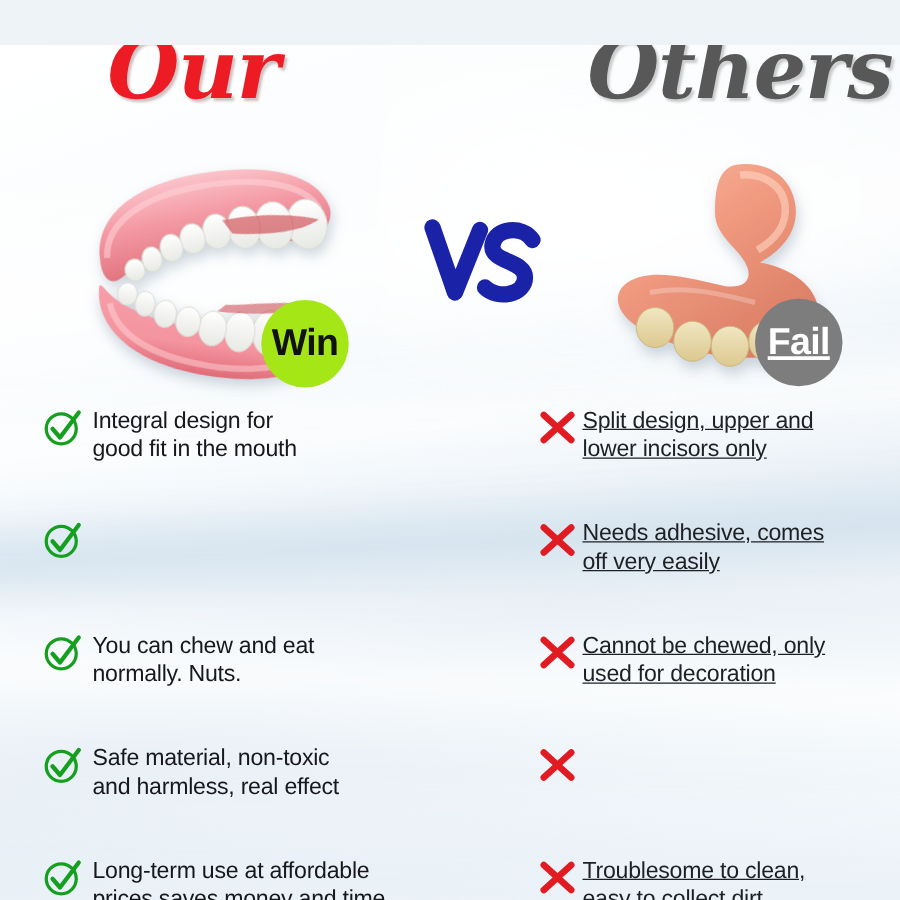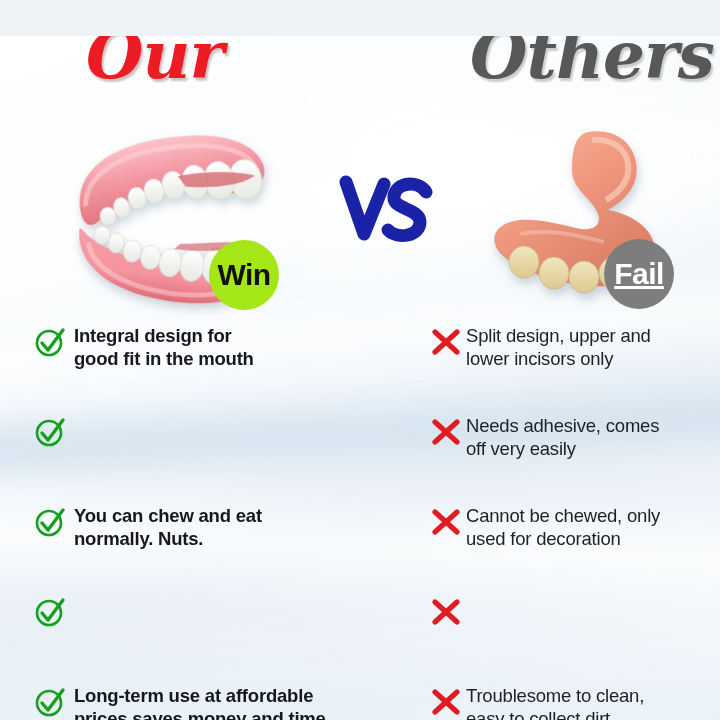--- a/index.html
+++ b/index.html
@@ -61,24 +61,24 @@
   #badge-fail{left:604px;top:203px;width:70px;height:70px;
         background:#7d7d7d;color:#ffffff;text-decoration:underline;}
 
   
   .rows{position:absolute;left:0;top:288px;width:720px;}
   .row{position:relative;height:90px;}
   .cell{position:absolute;display:flex;align-items:flex-start;}
   .cell-left{left:34px;width:340px;}
   .cell-right{left:430px;width:280px;}
   .ico{flex:0 0 auto;width:32px;height:32px;margin-top:2px;}
-  .txt-left{margin-left:8px;font-size:18.5px;font-weight:bold;
+  .txt-left{margin-left:8px;font-size:18.5px;font-weight:normal;
        color:#16181c;line-height:1.25;letter-spacing:-.2px;}
   .txt-right{margin-left:4px;font-size:18.5px;font-weight:normal;
-       color:#1d2024;line-height:1.25;letter-spacing:-.2px;}
+       color:#1d2024;line-height:1.25;letter-spacing:-.2px;text-decoration:underline;}
 </style>
 </head>
 <body>
 
 <div class="stage">
 
   <div class="wave w1"></div>
   <div class="wave w2"></div>
   <div class="wave w3"></div>
   <div class="wave w4"></div>
@@ -249,20 +249,21 @@
         <div class="txt-right">Cannot be chewed, only<br>used for decoration</div>
       </div>
     </div>
 
     <div class="row">
       <div class="cell cell-left">
         <svg class="ico" viewBox="0 0 32 32">
           <circle cx="15" cy="17" r="12" fill="none" stroke="#14a01e" stroke-width="2.6"></circle>
           <path d="M8,17 L14,24 L29,4" fill="none" stroke="#14a01e" stroke-width="3.4" stroke-linecap="round" stroke-linejoin="round"></path>
         </svg>
+        <div class="txt-left">Safe material, non-toxic<br>and harmless, real effect</div>
       </div>
       <div class="cell cell-right">
         <svg class="ico" viewBox="0 0 32 32">
           <path d="M5,6 L27,26" stroke="#e01b22" stroke-width="5.2" stroke-linecap="round"></path>
           <path d="M27,6 L5,26" stroke="#e01b22" stroke-width="5.2" stroke-linecap="round"></path>
         </svg>
       </div>
     </div>
 
     <div class="row">

